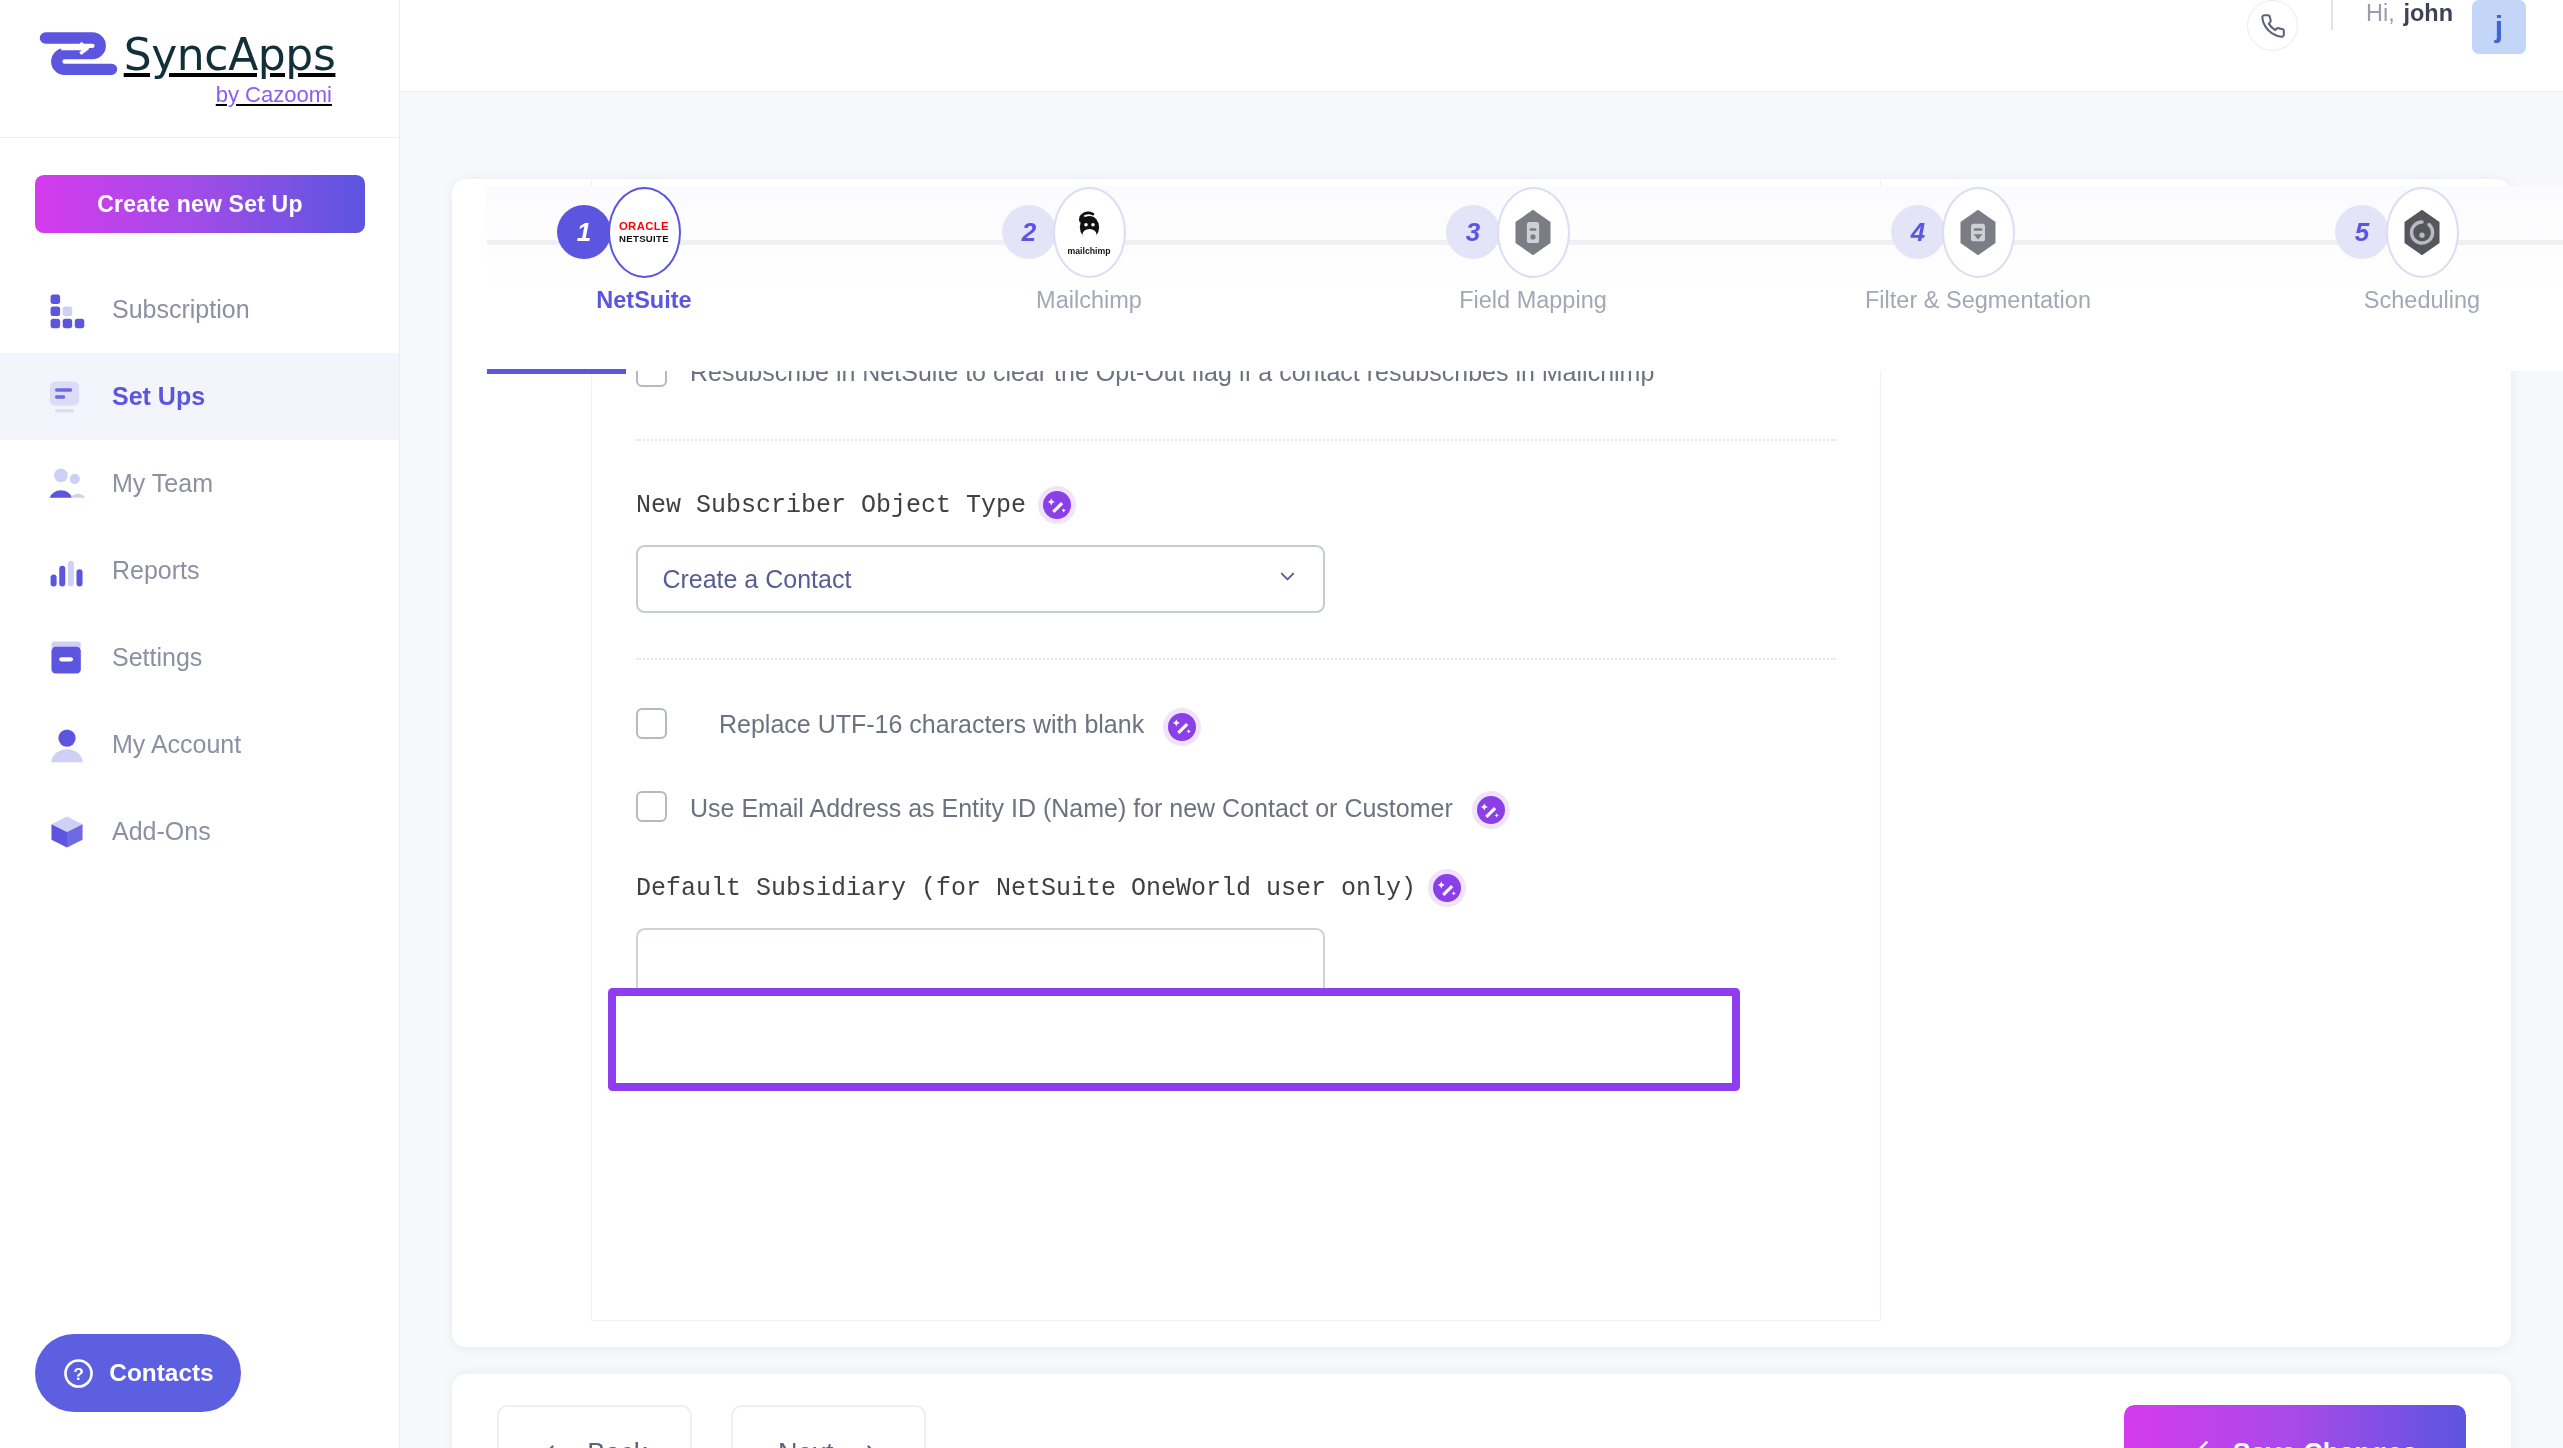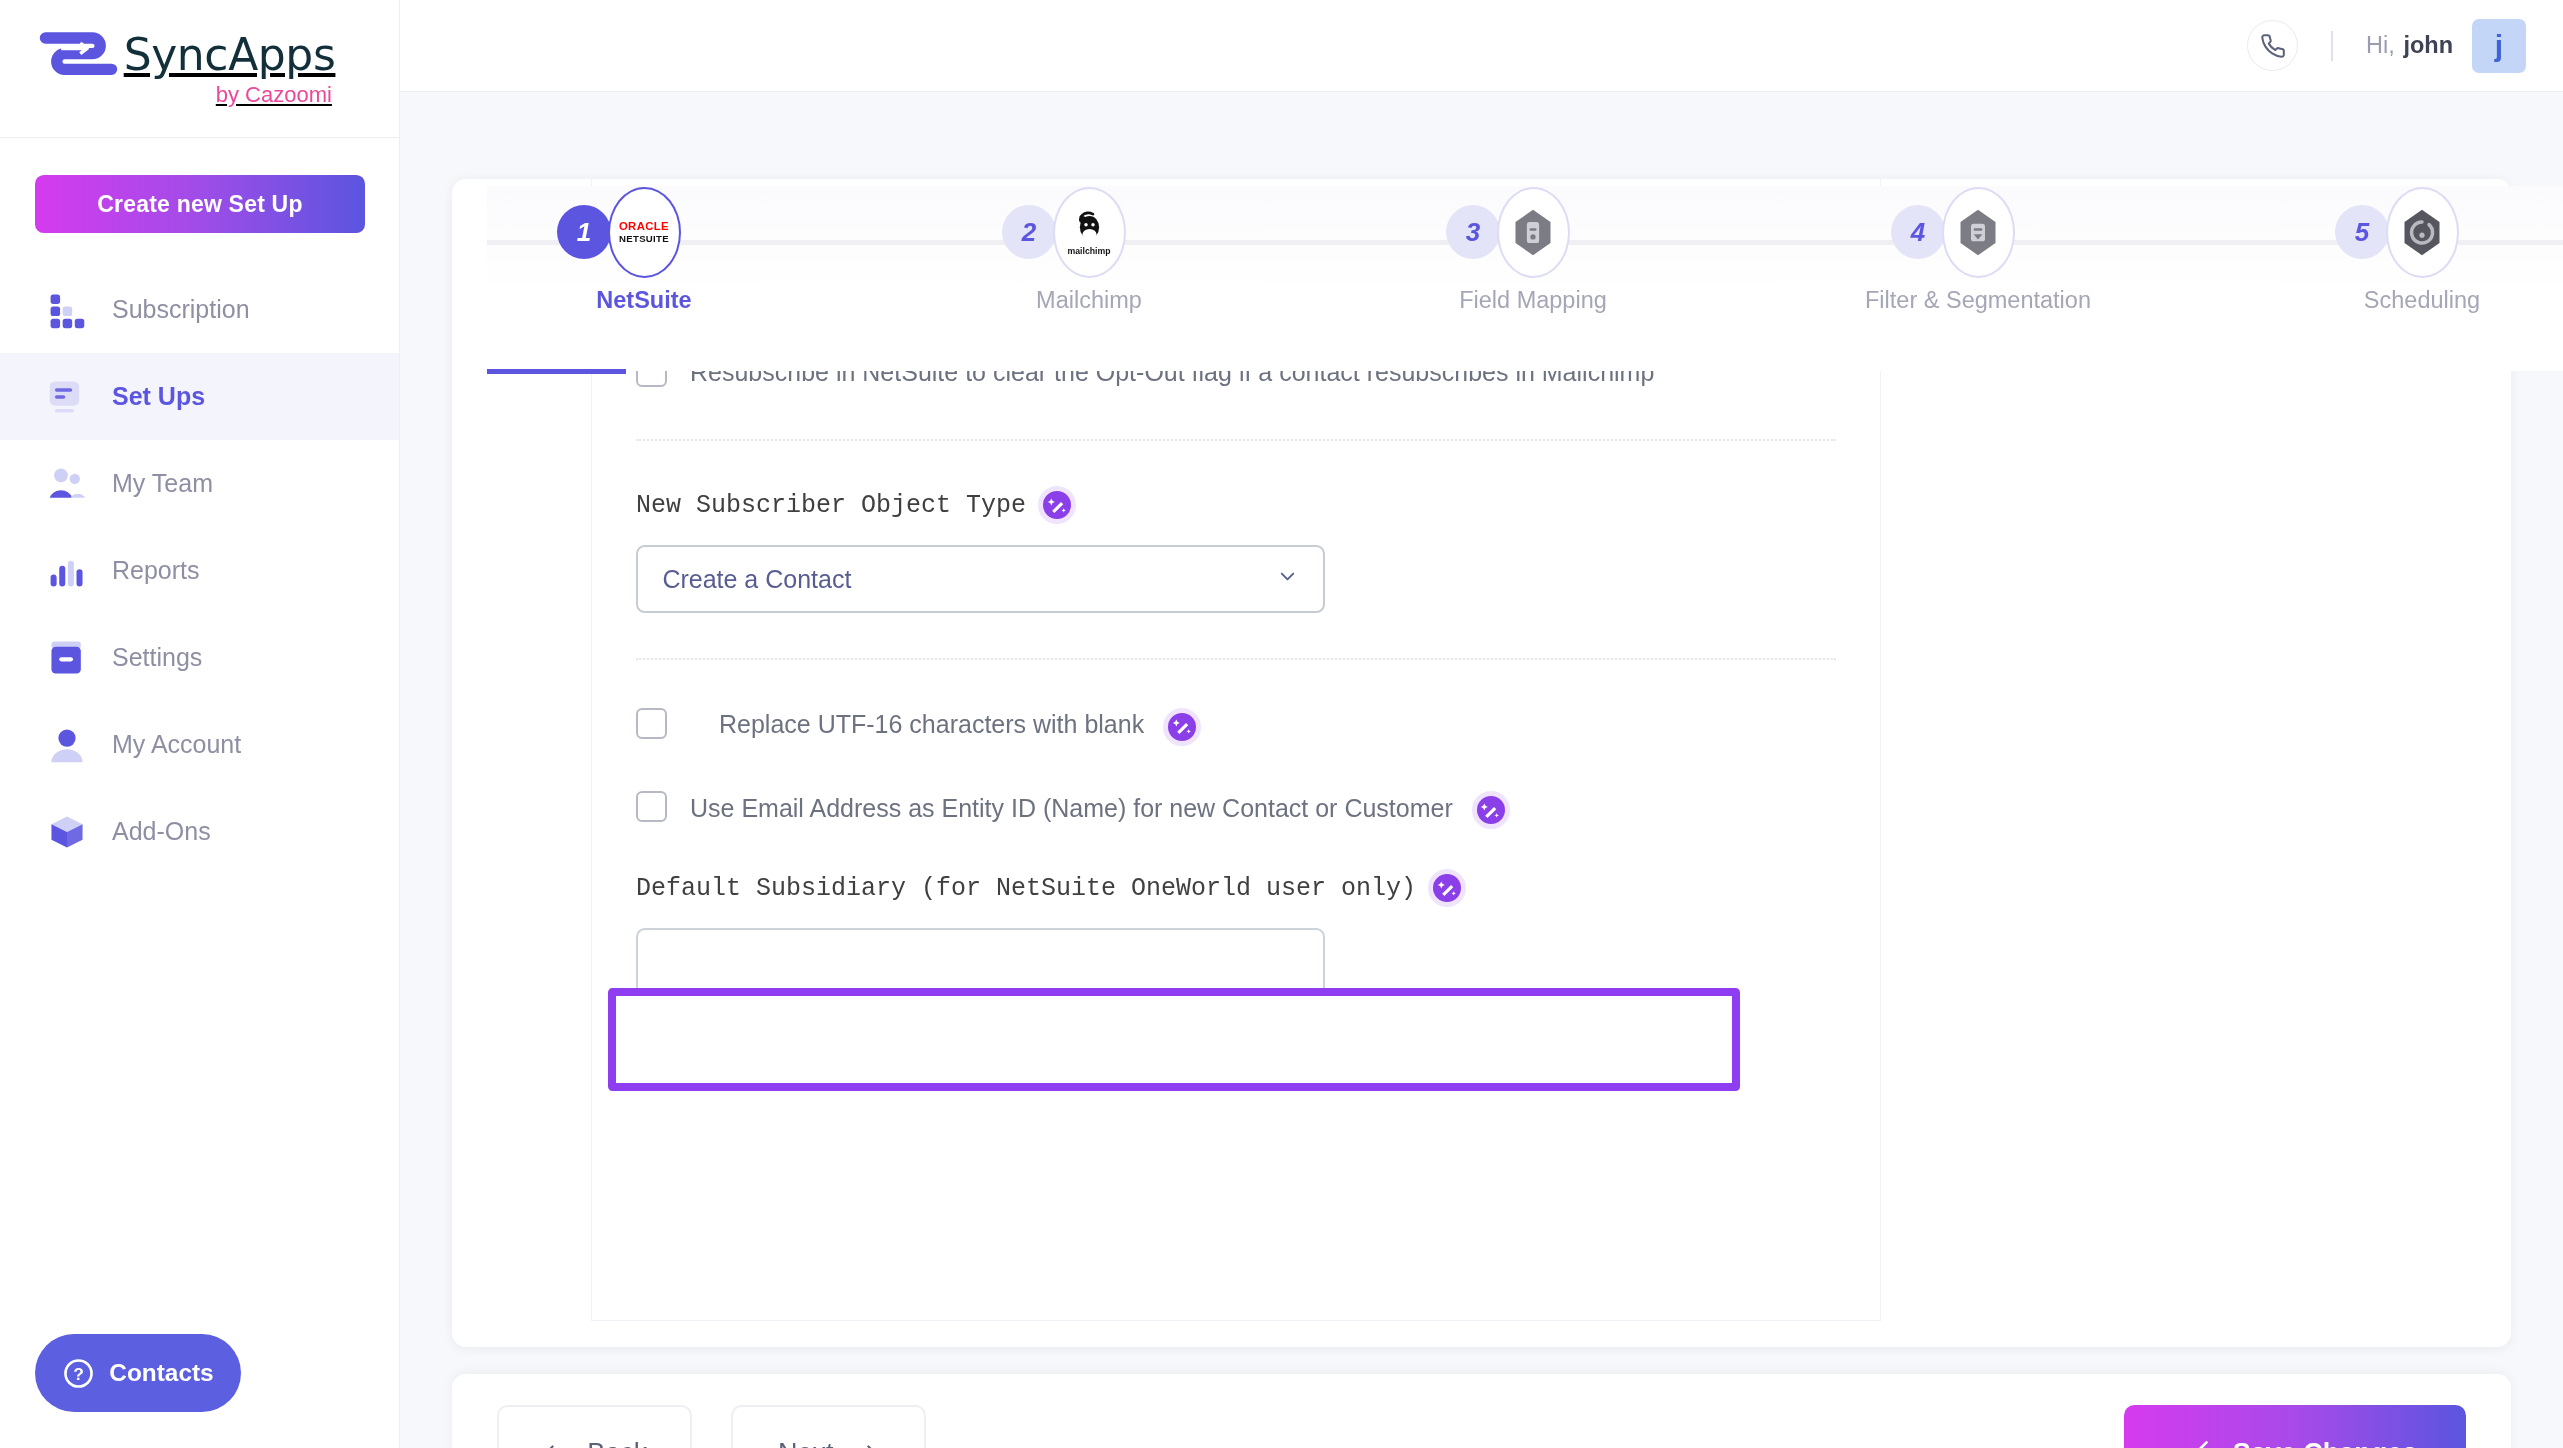--- a/index.html
+++ b/index.html
@@ -21,21 +21,21 @@
     display: flex; align-items: center; padding-left: 35px; text-decoration: underline;
   }
   #logo-wrap { display: flex; flex-direction: column; align-items: flex-end; }
   #logo-row { display: flex; align-items: center; }
   #logo-mark { width: 87px; height: 51px; margin-right: 1.7px; }
   #logo-word {
     font-size: 44px; color: #13303a; letter-spacing: -0.4px;
     font-family: "DejaVu Sans", sans-serif; font-weight: 400;
   }
   #logo-sub {
-    font-size: 22px; color: #ec4899; margin-top: 1.7px; margin-right: 3.5px;
+    font-size: 22px; color: #8b5cf6; margin-top: 1.7px; margin-right: 3.5px;
     font-family: "Liberation Sans", sans-serif;
   }
 
   #create-btn {
     margin: 37px 35px 0 35px; height: 58px; width: 330px;
     border-radius: 8.7px; border: none; cursor: pointer;
     background: linear-gradient(90deg, #d53bee 0%, #a24ce8 48%, #5b55df 100%);
     color: #ffffff; font-size: 23px; font-weight: 700;
     font-family: "Liberation Sans", sans-serif; letter-spacing: 0.2px;
     display: flex; align-items: center; justify-content: center;
@@ -58,21 +58,21 @@
     background: #5b5fe0; color: #ffffff;
     display: flex; align-items: center; justify-content: center;
     font-size: 24.4px; font-weight: 700; font-family: "Liberation Sans", sans-serif;
   }
   #support-btn .qi { margin-right: 14px; display: flex; }
 
   
   #topbar {
     position: absolute; left: 400px; top: 0; width: 2163px; height: 92px;
     background: #ffffff; border-bottom: 1.7px solid #eceef4;
-    display: flex; align-items: center; justify-content: flex-end;
+    display: flex; align-items: flex-start; justify-content: flex-end;
     padding-right: 37px; z-index: 25;
   }
   #phone-btn {
     width: 51px; height: 51px; border-radius: 50%; border: 1.7px solid #e9ebf2;
     background: #fff; display: flex; align-items: center; justify-content: center;
     cursor: pointer;
   }
   #topbar-sep { width: 1.7px; height: 30px; background: #dfe2ec; margin: 0 33px; }
   #greet { font-size: 23.5px; color: #9a9cb0; font-family: "Liberation Sans", sans-serif; }
   #greet b { color: #3d4257; font-weight: 600; margin-left: 8.7px; }

